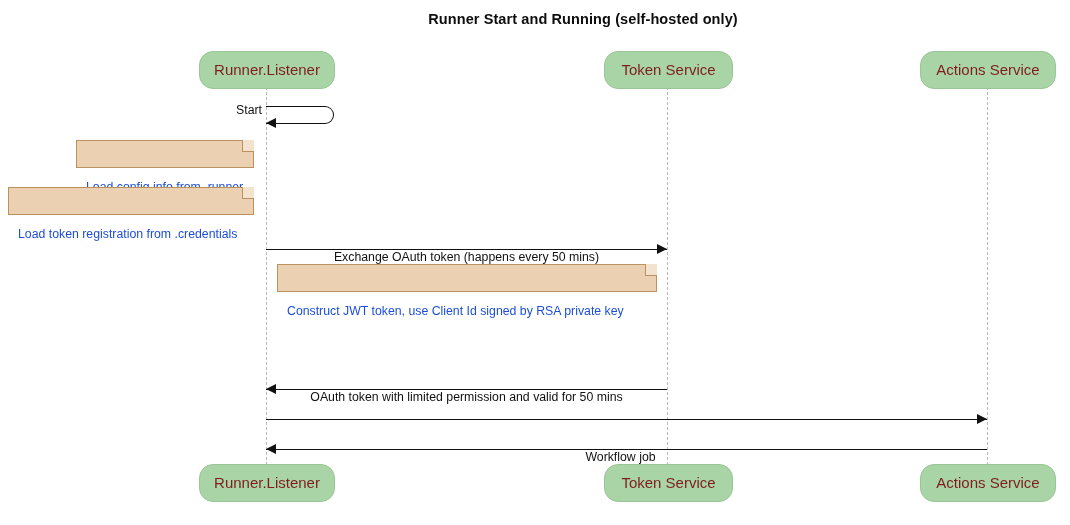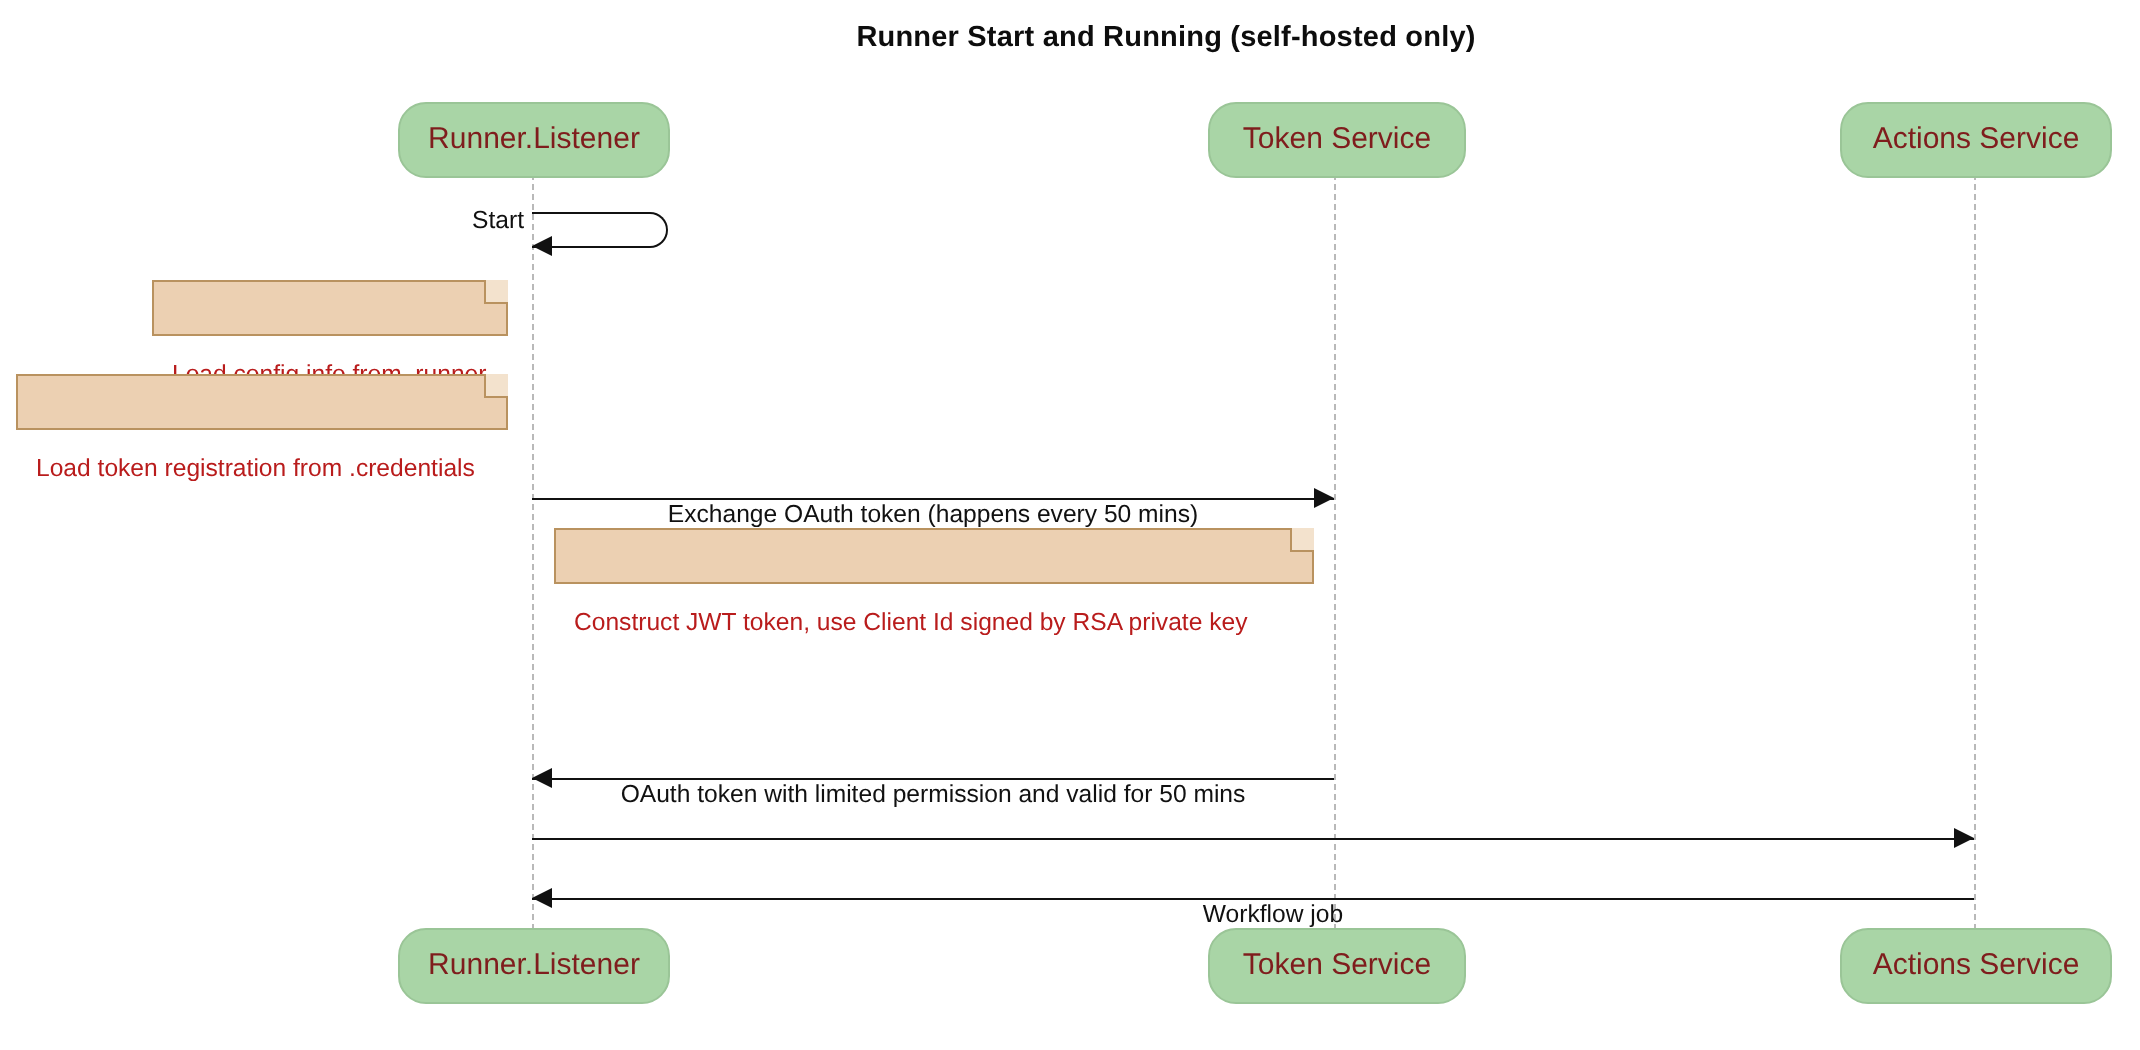--- a/index.html
+++ b/index.html
@@ -58,21 +58,21 @@
     white-space: nowrap;
   }
 
   
   .note {
     position: absolute;
     background: #ecd0b2;
     border: 1px solid #b9925f;
     box-sizing: border-box;
     font-size: 12.3px;
-    color: #b91c1c;
+    color: #1d4ed8;
     padding: 6px 9px 6px 9px;
     line-height: 16px;
     white-space: pre-line;
   }
   .note .fold {
     position: absolute;
     top: -1px;
     right: -1px;
     width: 11px;
     height: 11px;
@@ -170,21 +170,21 @@
   </div>
 
 
   <div class="msg-label" style="left:266px; top:374px; width:401px;">OAuth token with limited permission and valid for 50 mins</div>
   <div class="msg-line" style="left:266px; top:389px; width:401px;"></div>
   <div class="arrow-head left" style="left:266px; top:383.5px;"></div>
 
   <div class="msg-line" style="left:266px; top:419px; width:721px;"></div>
   <div class="arrow-head right" style="left:977px; top:413.5px;"></div>
 
-  <div class="msg-label" style="left:276px; top:434px; width:721px;">Workflow job</div>
+  <div class="msg-label" style="left:260px; top:434px; width:721px;">Workflow job</div>
   <div class="msg-line" style="left:266px; top:449px; width:721px;"></div>
   <div class="arrow-head left" style="left:266px; top:443.5px;"></div>
 
   <div class="participant" style="left:199px; top:464px; width:134px;">
     <span>Runner.Listener</span>
   </div>
   <div class="participant" style="left:604px; top:464px; width:127px;">
     <span>Token Service</span>
   </div>
   <div class="participant" style="left:920px; top:464px; width:134px;">

